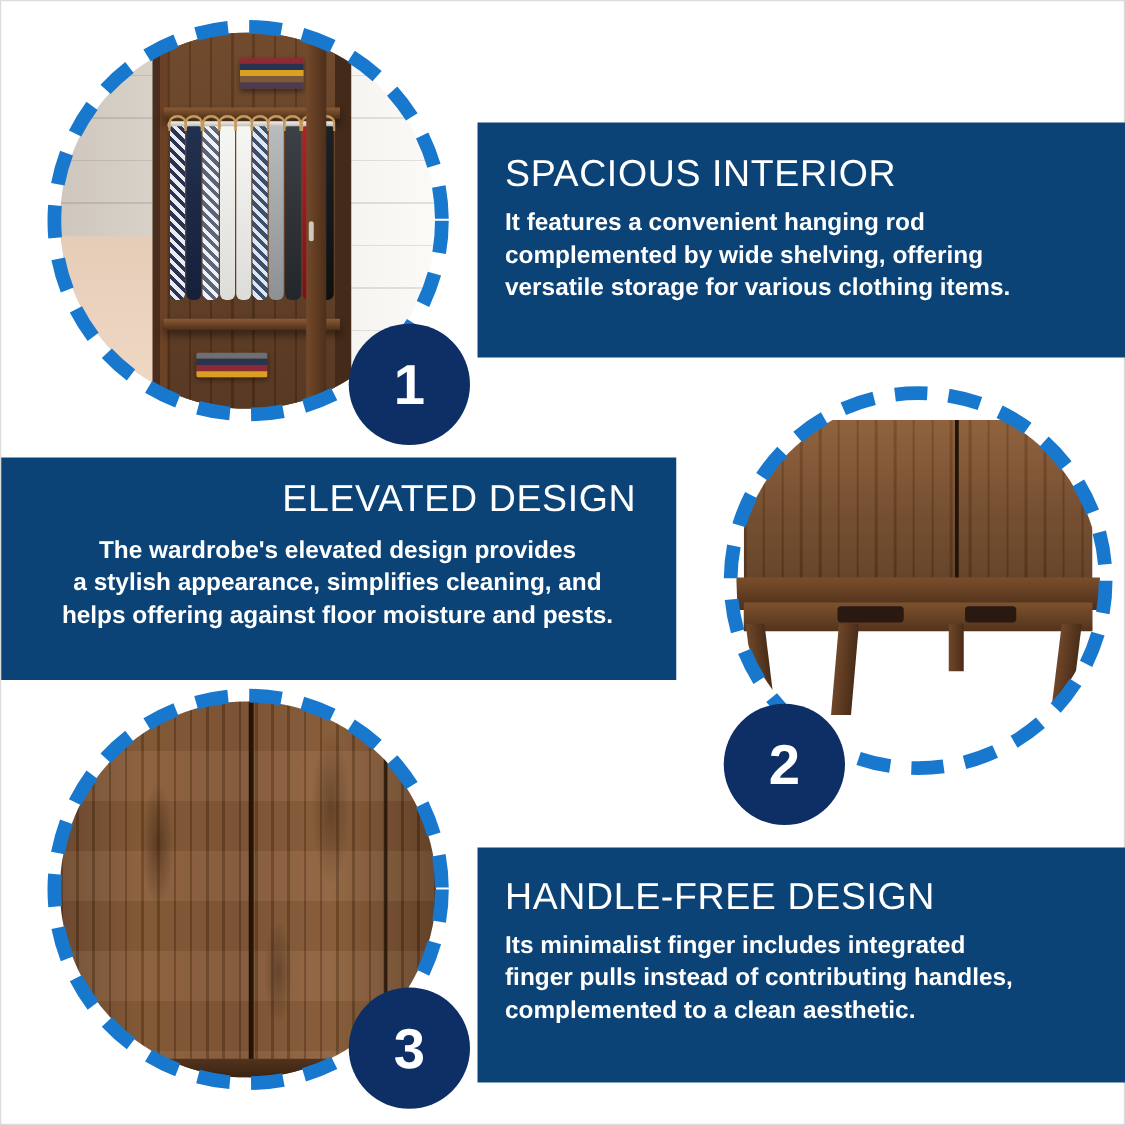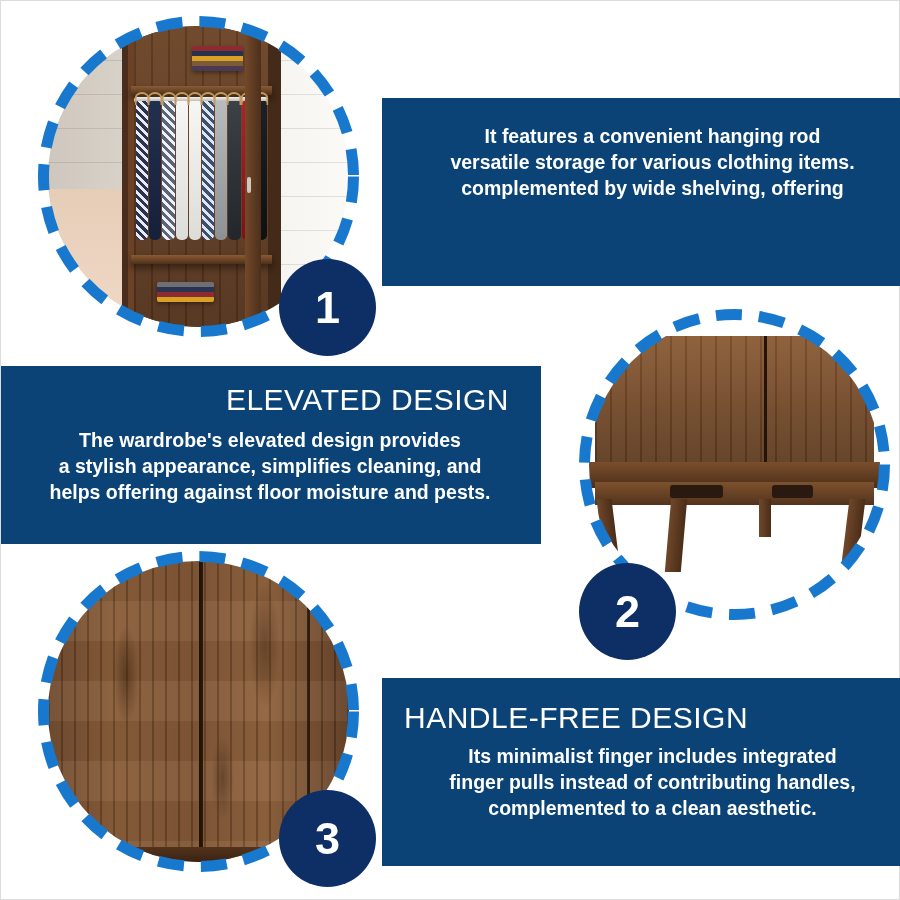--- a/index.html
+++ b/index.html
@@ -15,21 +15,21 @@
 
   
   .panel{position:absolute;background:#0b4377;box-sizing:border-box;}
   .panel .p-title{
     color:#ffffff;font-weight:400;letter-spacing:.5px;
     font-size:30px;line-height:1.08;margin:0 0 10px 0;
   }
   .panel .p-body{
     color:#ffffff;font-weight:bold;font-size:19.5px;line-height:1.33;margin:0;
   }
-  .panel .p-body .bl{display:block;text-align:center;}
+  .panel .p-body .bl{display:block;}
 
   #panel-1{left:381px;top:97px;width:519px;height:188px;padding:26px 0 0 22px;}
   #panel-2{left:0px;top:365px;width:540px;height:178px;padding:18px 14px 0 12px;text-align:center;}
   #panel-2 .p-title{text-align:right;padding-right:18px;margin-bottom:12px;}
   #panel-3{left:381px;top:677px;width:519px;height:188px;padding:24px 0 0 22px;}
 
   
   .medallion{position:absolute;border-radius:50%;}
   .medallion .photo{
     position:absolute;left:11px;top:11px;right:11px;bottom:11px;
@@ -211,24 +211,25 @@
     <svg class="dashring" viewBox="0 0 323 323">
       <circle cx="161.5" cy="161.5" r="155" stroke-dasharray="26 17" stroke-linecap="butt"></circle>
     </svg>
   </div>
 
   <div class="badge" id="badge-1" style="left:278px;top:258px;width:97px;height:97px;">
     <span>1</span>
   </div>
 
   <div class="panel" id="panel-1">
+    <h2 class="p-title">SPACIOUS INTERIOR</h2>
     <p class="p-body">
       <span class="bl">It features a convenient hanging rod</span>
+      <span class="bl">complemented by wide shelving, offering</span>
       <span class="bl">versatile storage for various clothing items.</span>
-      <span class="bl">complemented by wide shelving, offering</span>
     </p>
   </div>
 
   <div class="panel" id="panel-2">
     <h2 class="p-title">ELEVATED DESIGN</h2>
     <p class="p-body">
       <span class="bl">The wardrobe's elevated design provides</span>
       <span class="bl">a stylish appearance, simplifies cleaning, and</span>
       <span class="bl">helps offering against floor moisture and pests.</span>
     </p>

